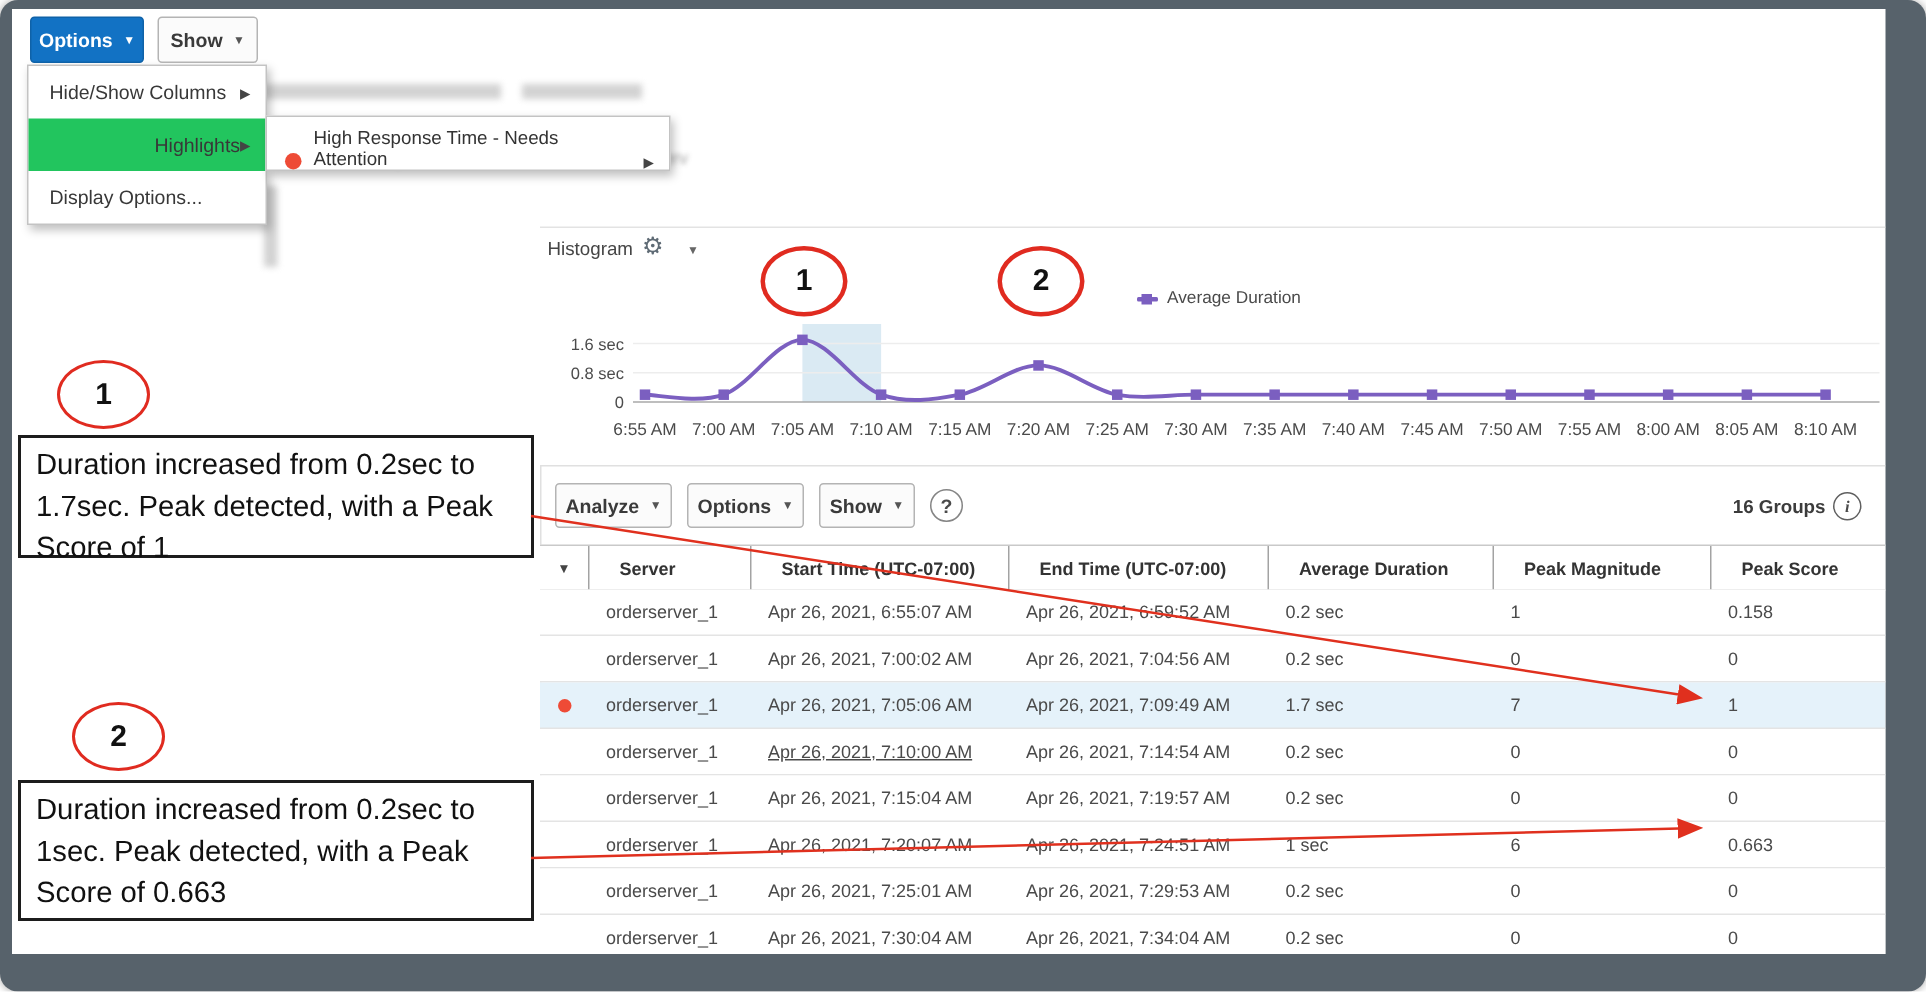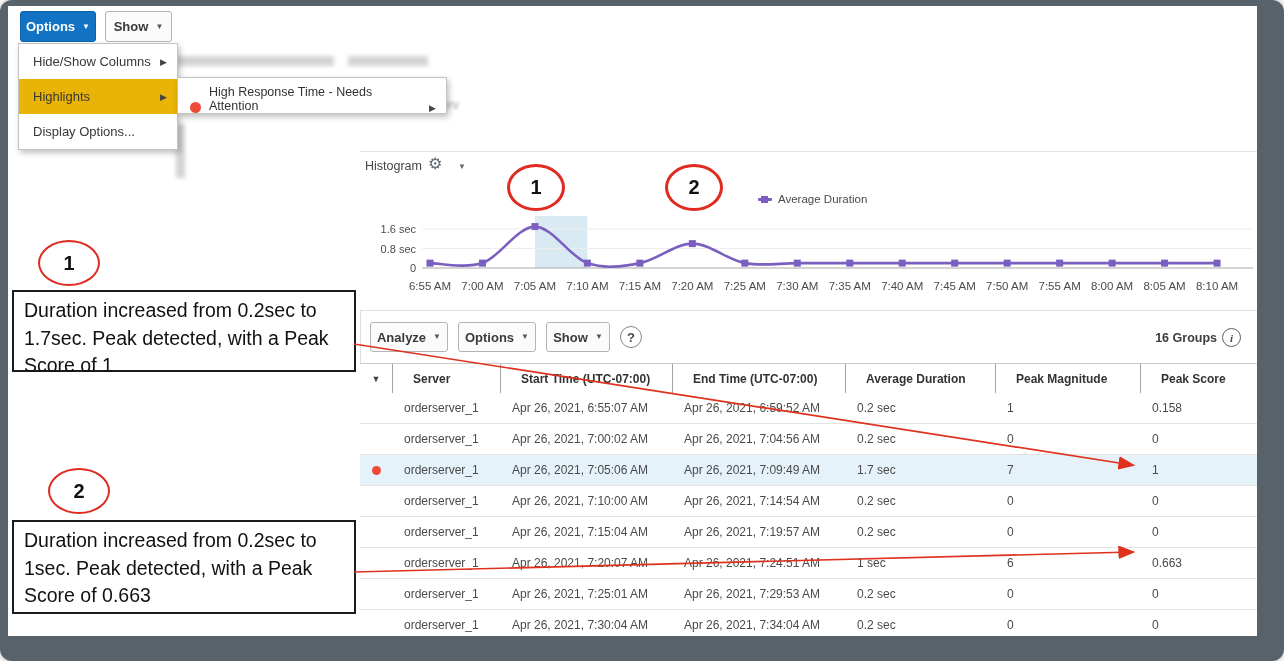--- a/index.html
+++ b/index.html
@@ -14,21 +14,21 @@
   
   .btn{display:flex;align-items:center;justify-content:center;gap:7px;font-size:13px;font-weight:600;border-radius:3px;cursor:pointer;box-sizing:border-box;}
   .btn .caret{font-size:8px;line-height:1;}
   .btn-primary{background:#1272c4;color:#fff;border:1px solid #0f62a8;}
   .btn-plain{background:#fbfbfb;color:#3a3a3a;border:1px solid #b4b4b4;}
   .btn-plain .caret{color:#555;}
 
   
   .menu{position:absolute;background:#fff;border:1px solid #c3c3c3;box-shadow:2px 3px 6px rgba(0,0,0,.25);z-index:30;}
   .menu-item{height:35px;display:flex;align-items:center;padding:0 10px 0 14px;font-size:13px;color:#383838;cursor:pointer;}
-  .menu-item.hl{background:#eab308;}
+  .menu-item.hl{background:#22c55e;text-align:right;}
   .mi-label{flex:1;}
   .mi-arrow{font-size:9px;color:#444;}
   .submenu-row{height:35px;display:flex;align-items:flex-end;gap:8px;padding:0 10px 0 12px;font-size:12.5px;color:#333;cursor:pointer;}
   .red-dot{width:11px;height:11px;border-radius:50%;background:#ee4b36;flex:0 0 auto;}
 
   
   .hist-title{font-size:12.5px;color:#454545;}
   .gear{font-family:"DejaVu Sans",sans-serif;font-size:16px;color:#5f6b75;cursor:pointer;}
   .small-caret{font-size:8px;color:#666;cursor:pointer;}
   .legend{display:flex;align-items:center;gap:6px;font-size:11.5px;color:#4a4a4a;}
@@ -231,21 +231,21 @@
           <div class="td" style="width: 108px;">orderserver_1</div>
           <div class="td" style="width: 172px;">Apr 26, 2021, 7:05:06 AM</div>
           <div class="td" style="width: 173px;">Apr 26, 2021, 7:09:49 AM</div>
           <div class="td" style="width: 150px;">1.7 sec</div>
           <div class="td" style="width: 145px;">7</div>
           <div class="td" style="width: 117px;">1</div>
         </div>
         <div class="tr">
           <div class="td" style="width: 32px;"></div>
           <div class="td" style="width: 108px;">orderserver_1</div>
-          <div class="td" style="width: 172px;">Apr 26, 2021, 7:10:00 AM</div>
+          <div class="td" style="width: 172px; text-decoration: underline;">Apr 26, 2021, 7:10:00 AM</div>
           <div class="td" style="width: 173px;">Apr 26, 2021, 7:14:54 AM</div>
           <div class="td" style="width: 150px;">0.2 sec</div>
           <div class="td" style="width: 145px;">0</div>
           <div class="td" style="width: 117px;">0</div>
         </div>
         <div class="tr">
           <div class="td" style="width: 32px;"></div>
           <div class="td" style="width: 108px;">orderserver_1</div>
           <div class="td" style="width: 172px;">Apr 26, 2021, 7:15:04 AM</div>
           <div class="td" style="width: 173px;">Apr 26, 2021, 7:19:57 AM</div>

